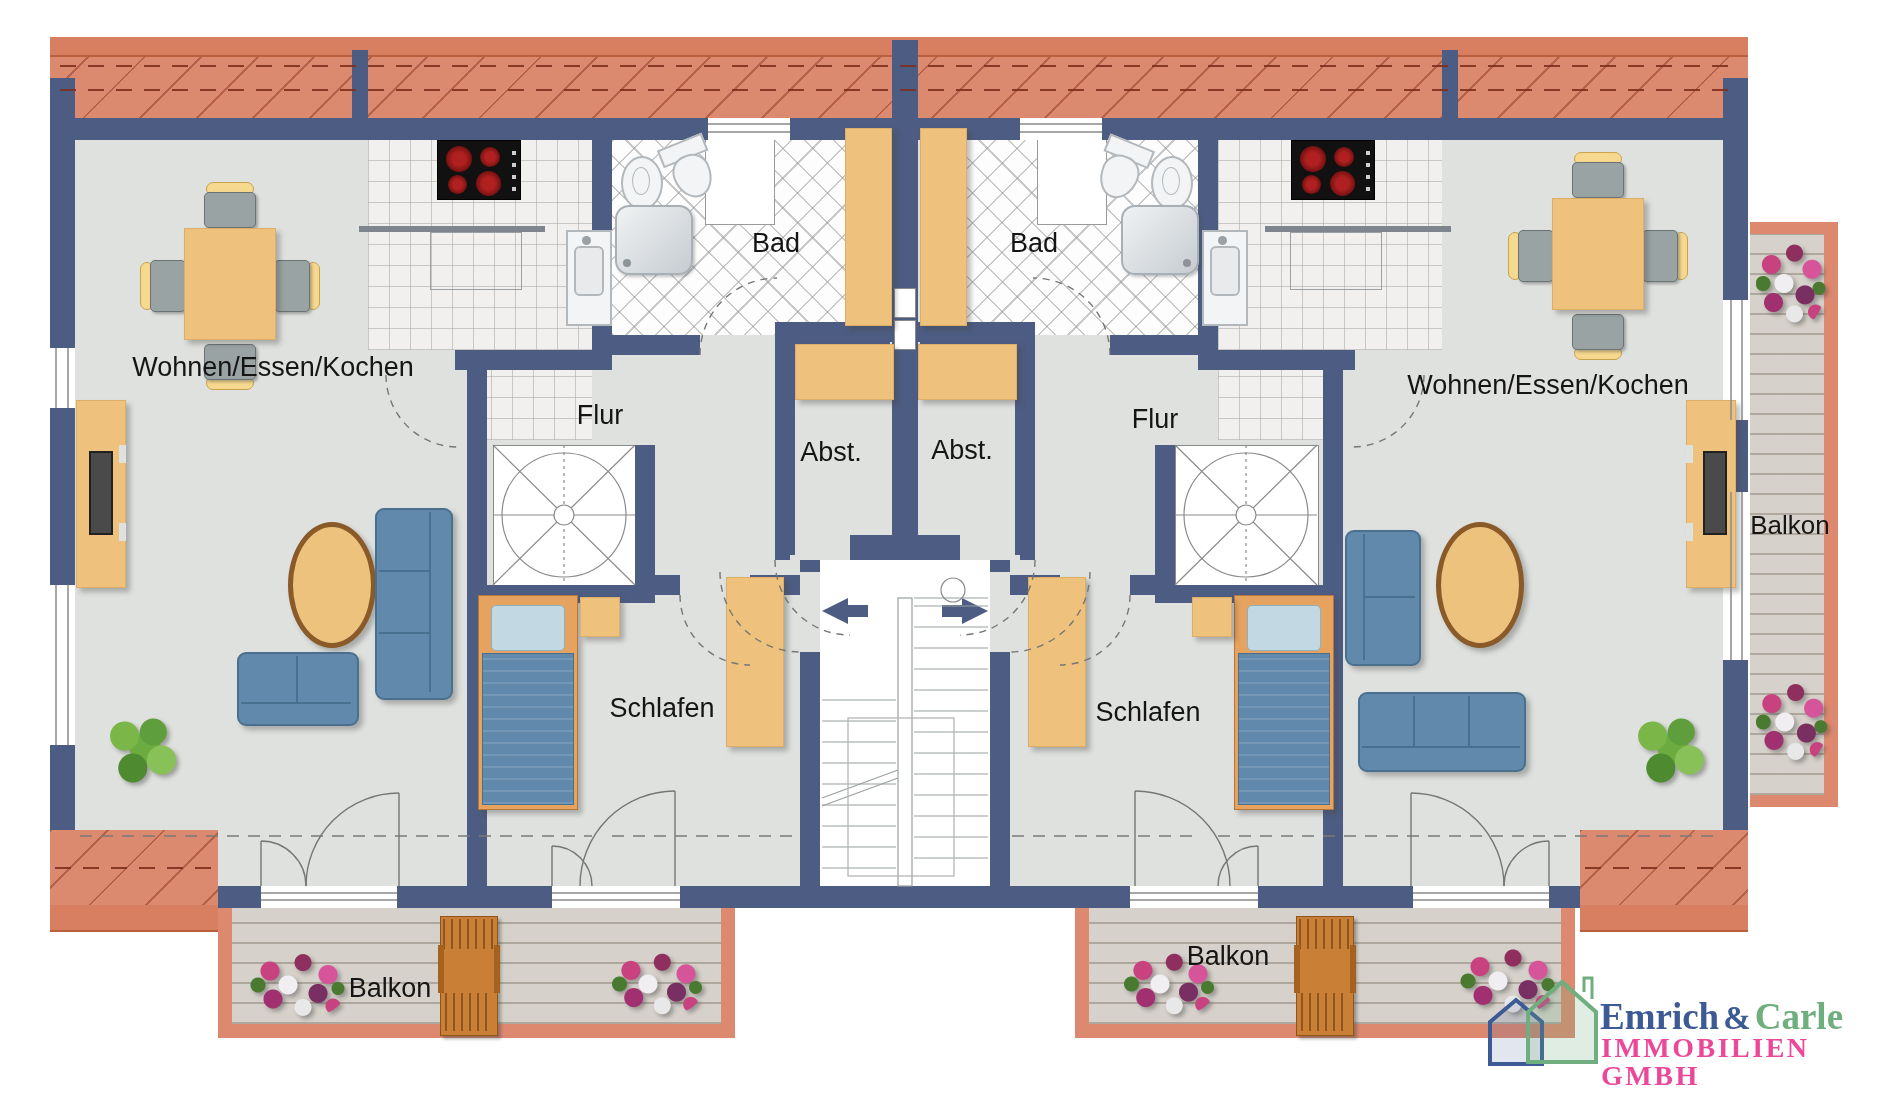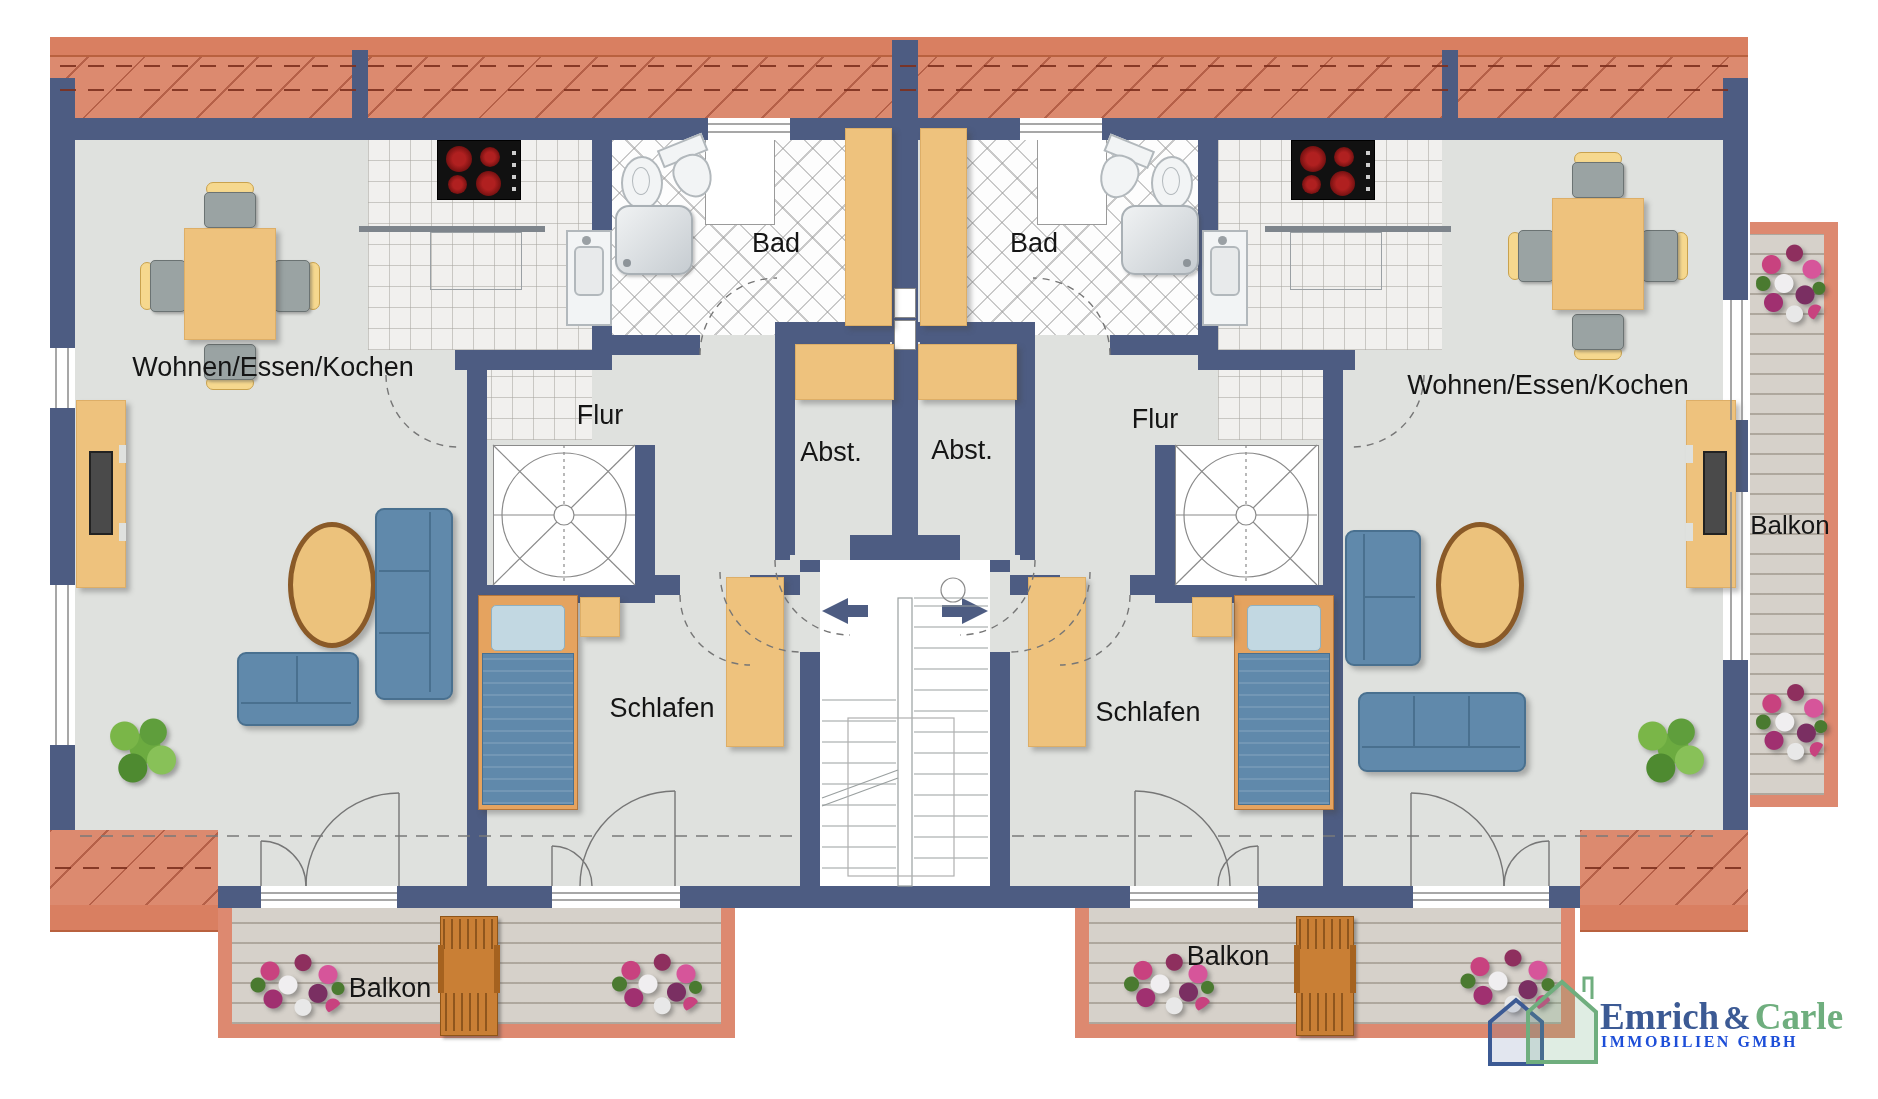--- a/index.html
+++ b/index.html
@@ -436,15 +436,15 @@
   <div class="lbl" style="left:962px;top:450px;">Abst.</div>
   <div class="lbl" style="left:662px;top:708px;">Schlafen</div>
   <div class="lbl" style="left:1148px;top:712px;">Schlafen</div>
   <div class="lbl" style="left:390px;top:988px;">Balkon</div>
   <div class="lbl" style="left:1228px;top:956px;">Balkon</div>
   <div class="lbl lbl-sm" style="left:1790px;top:525px;">Balkon</div>
 
   <div class="logo-text" style="left:1600px;top:998px;font-size:37px;">
     <span style="color:#3c5a94;">Emrich</span><span style="color:#3c5a94;font-size:33px;padding:0 4px;">&amp;</span><span style="color:#6fae7e;">Carle</span>
   </div>
-  <div class="logo-text" style="left:1601px;top:1034px;font-size:16px;color:#1d4ed8;letter-spacing:2.5px;">IMMOBILIEN GMBH</div>
+  <div class="logo-text" style="left:1601px;top:1034px;font-size:28px;color:#ec4899;letter-spacing:2.5px;">IMMOBILIEN GMBH</div>
 
 </div>
 
 </body></html>

